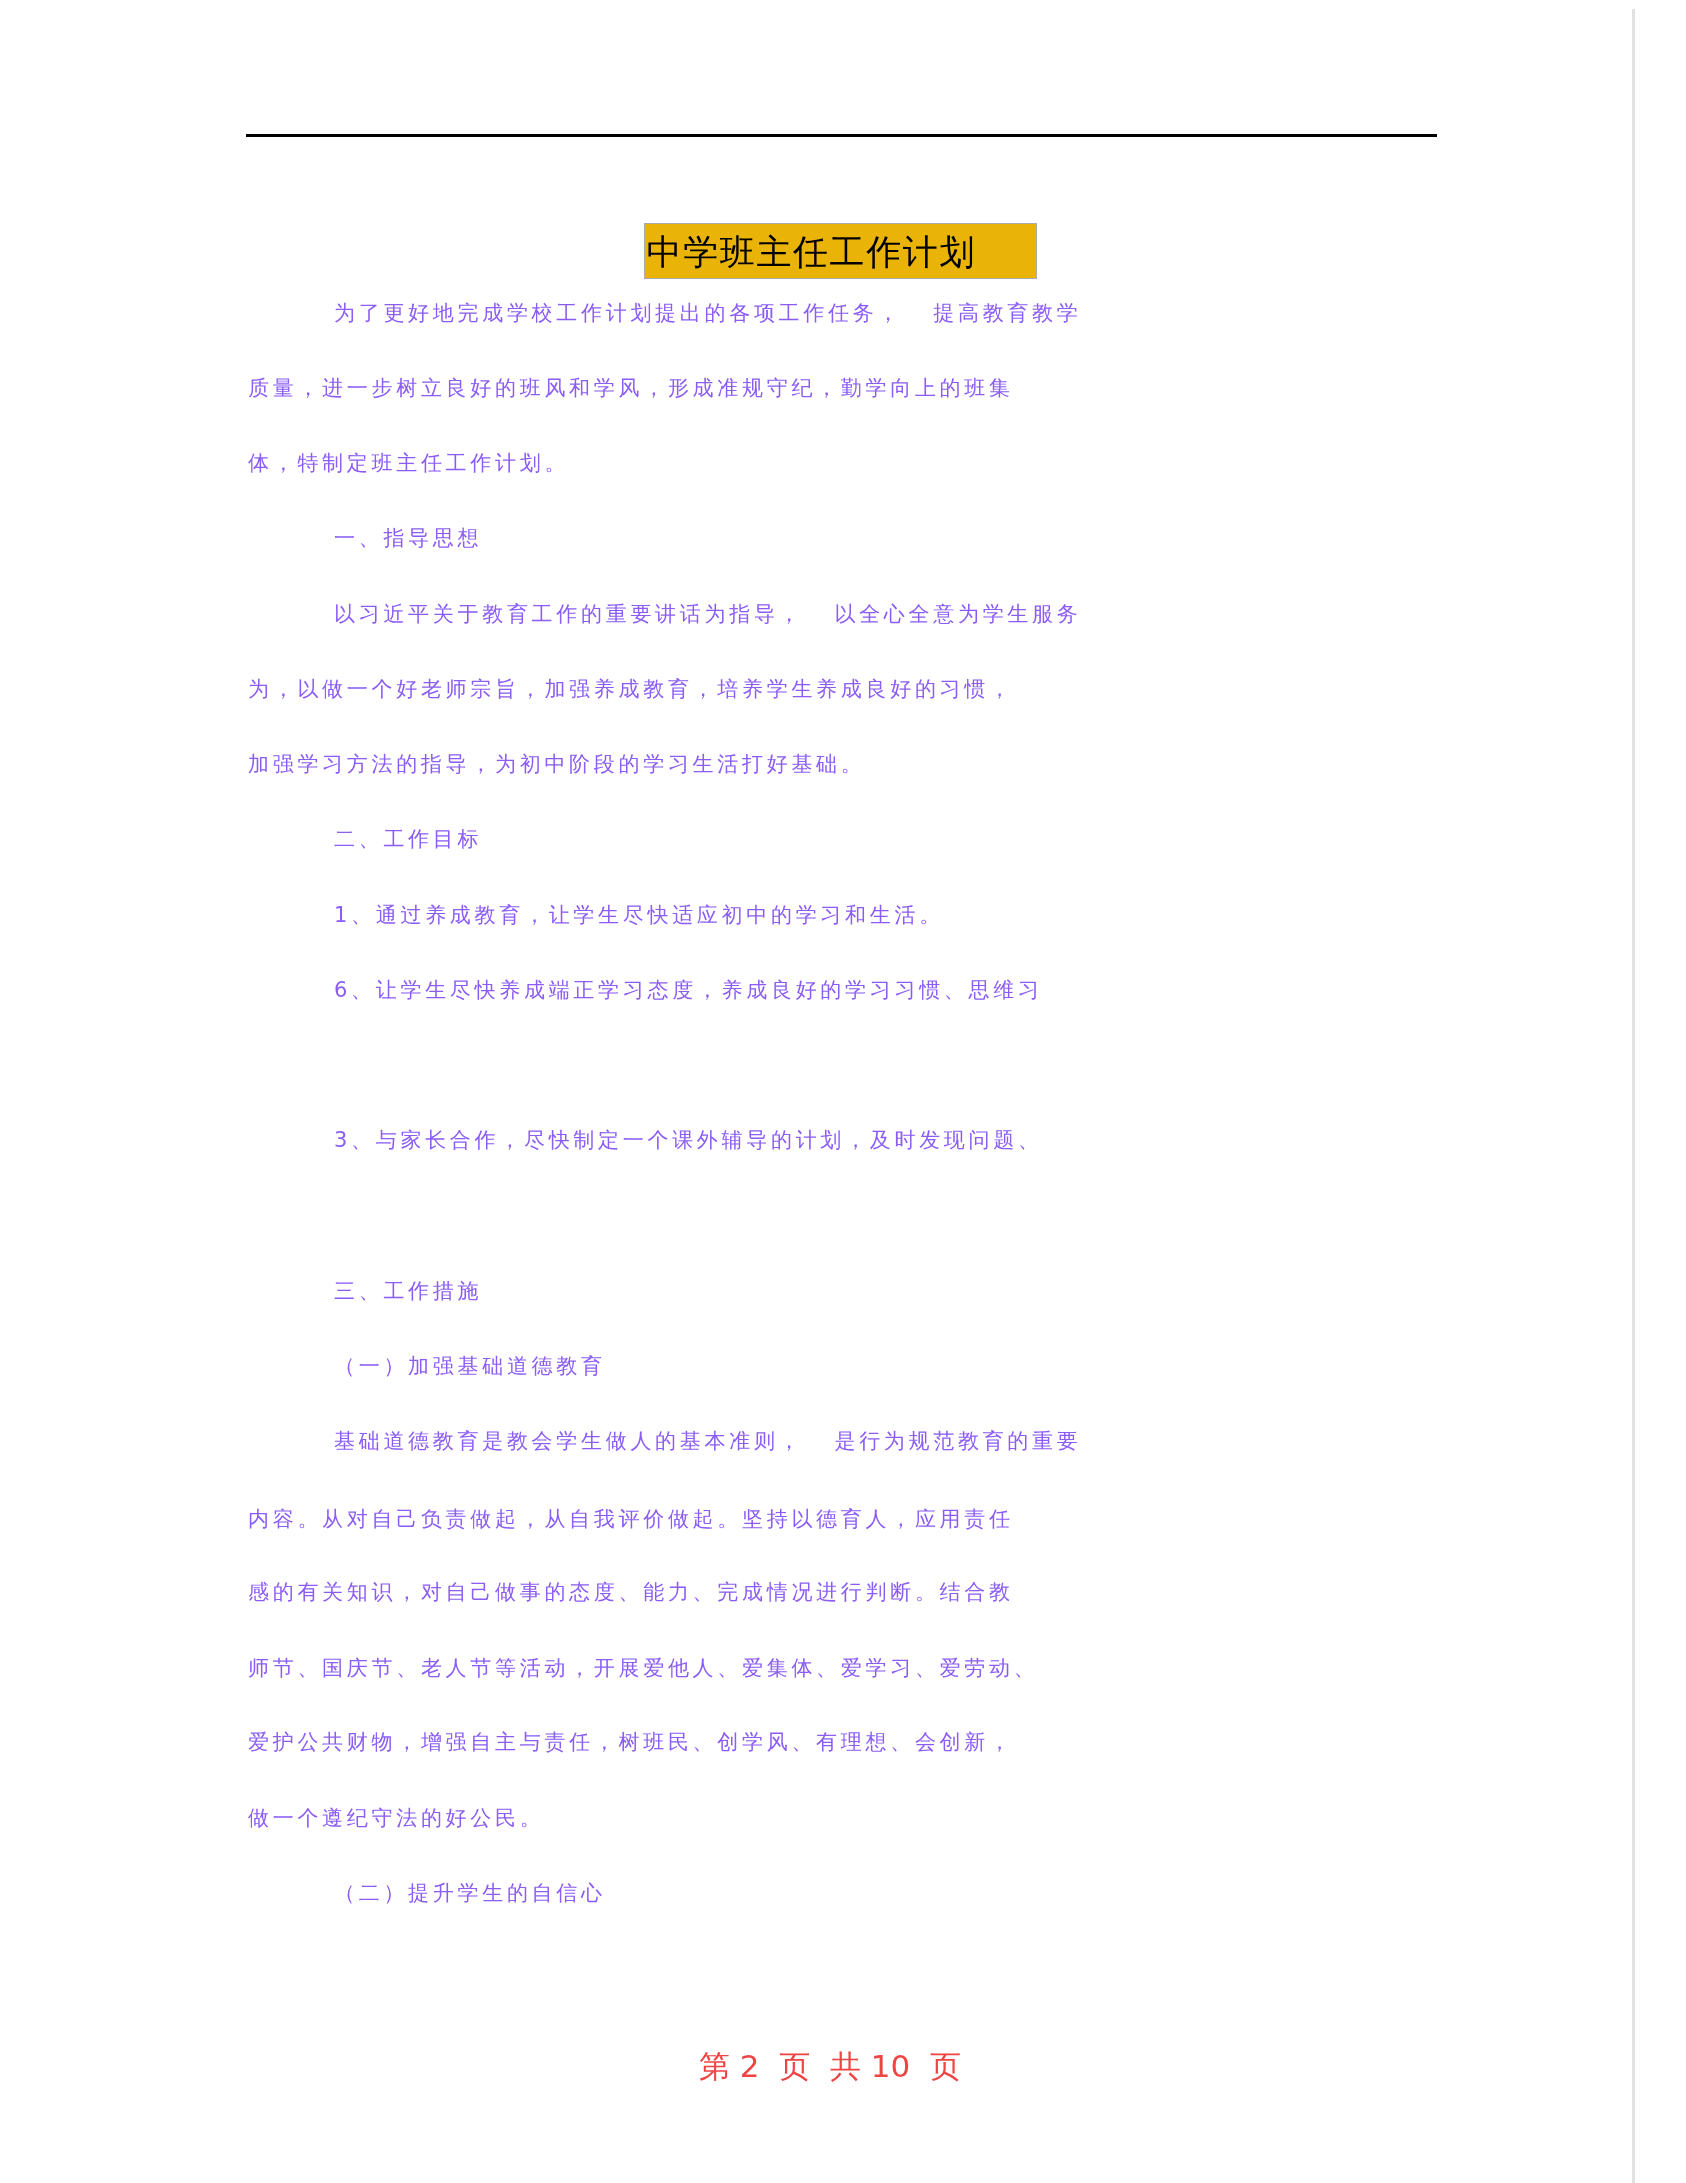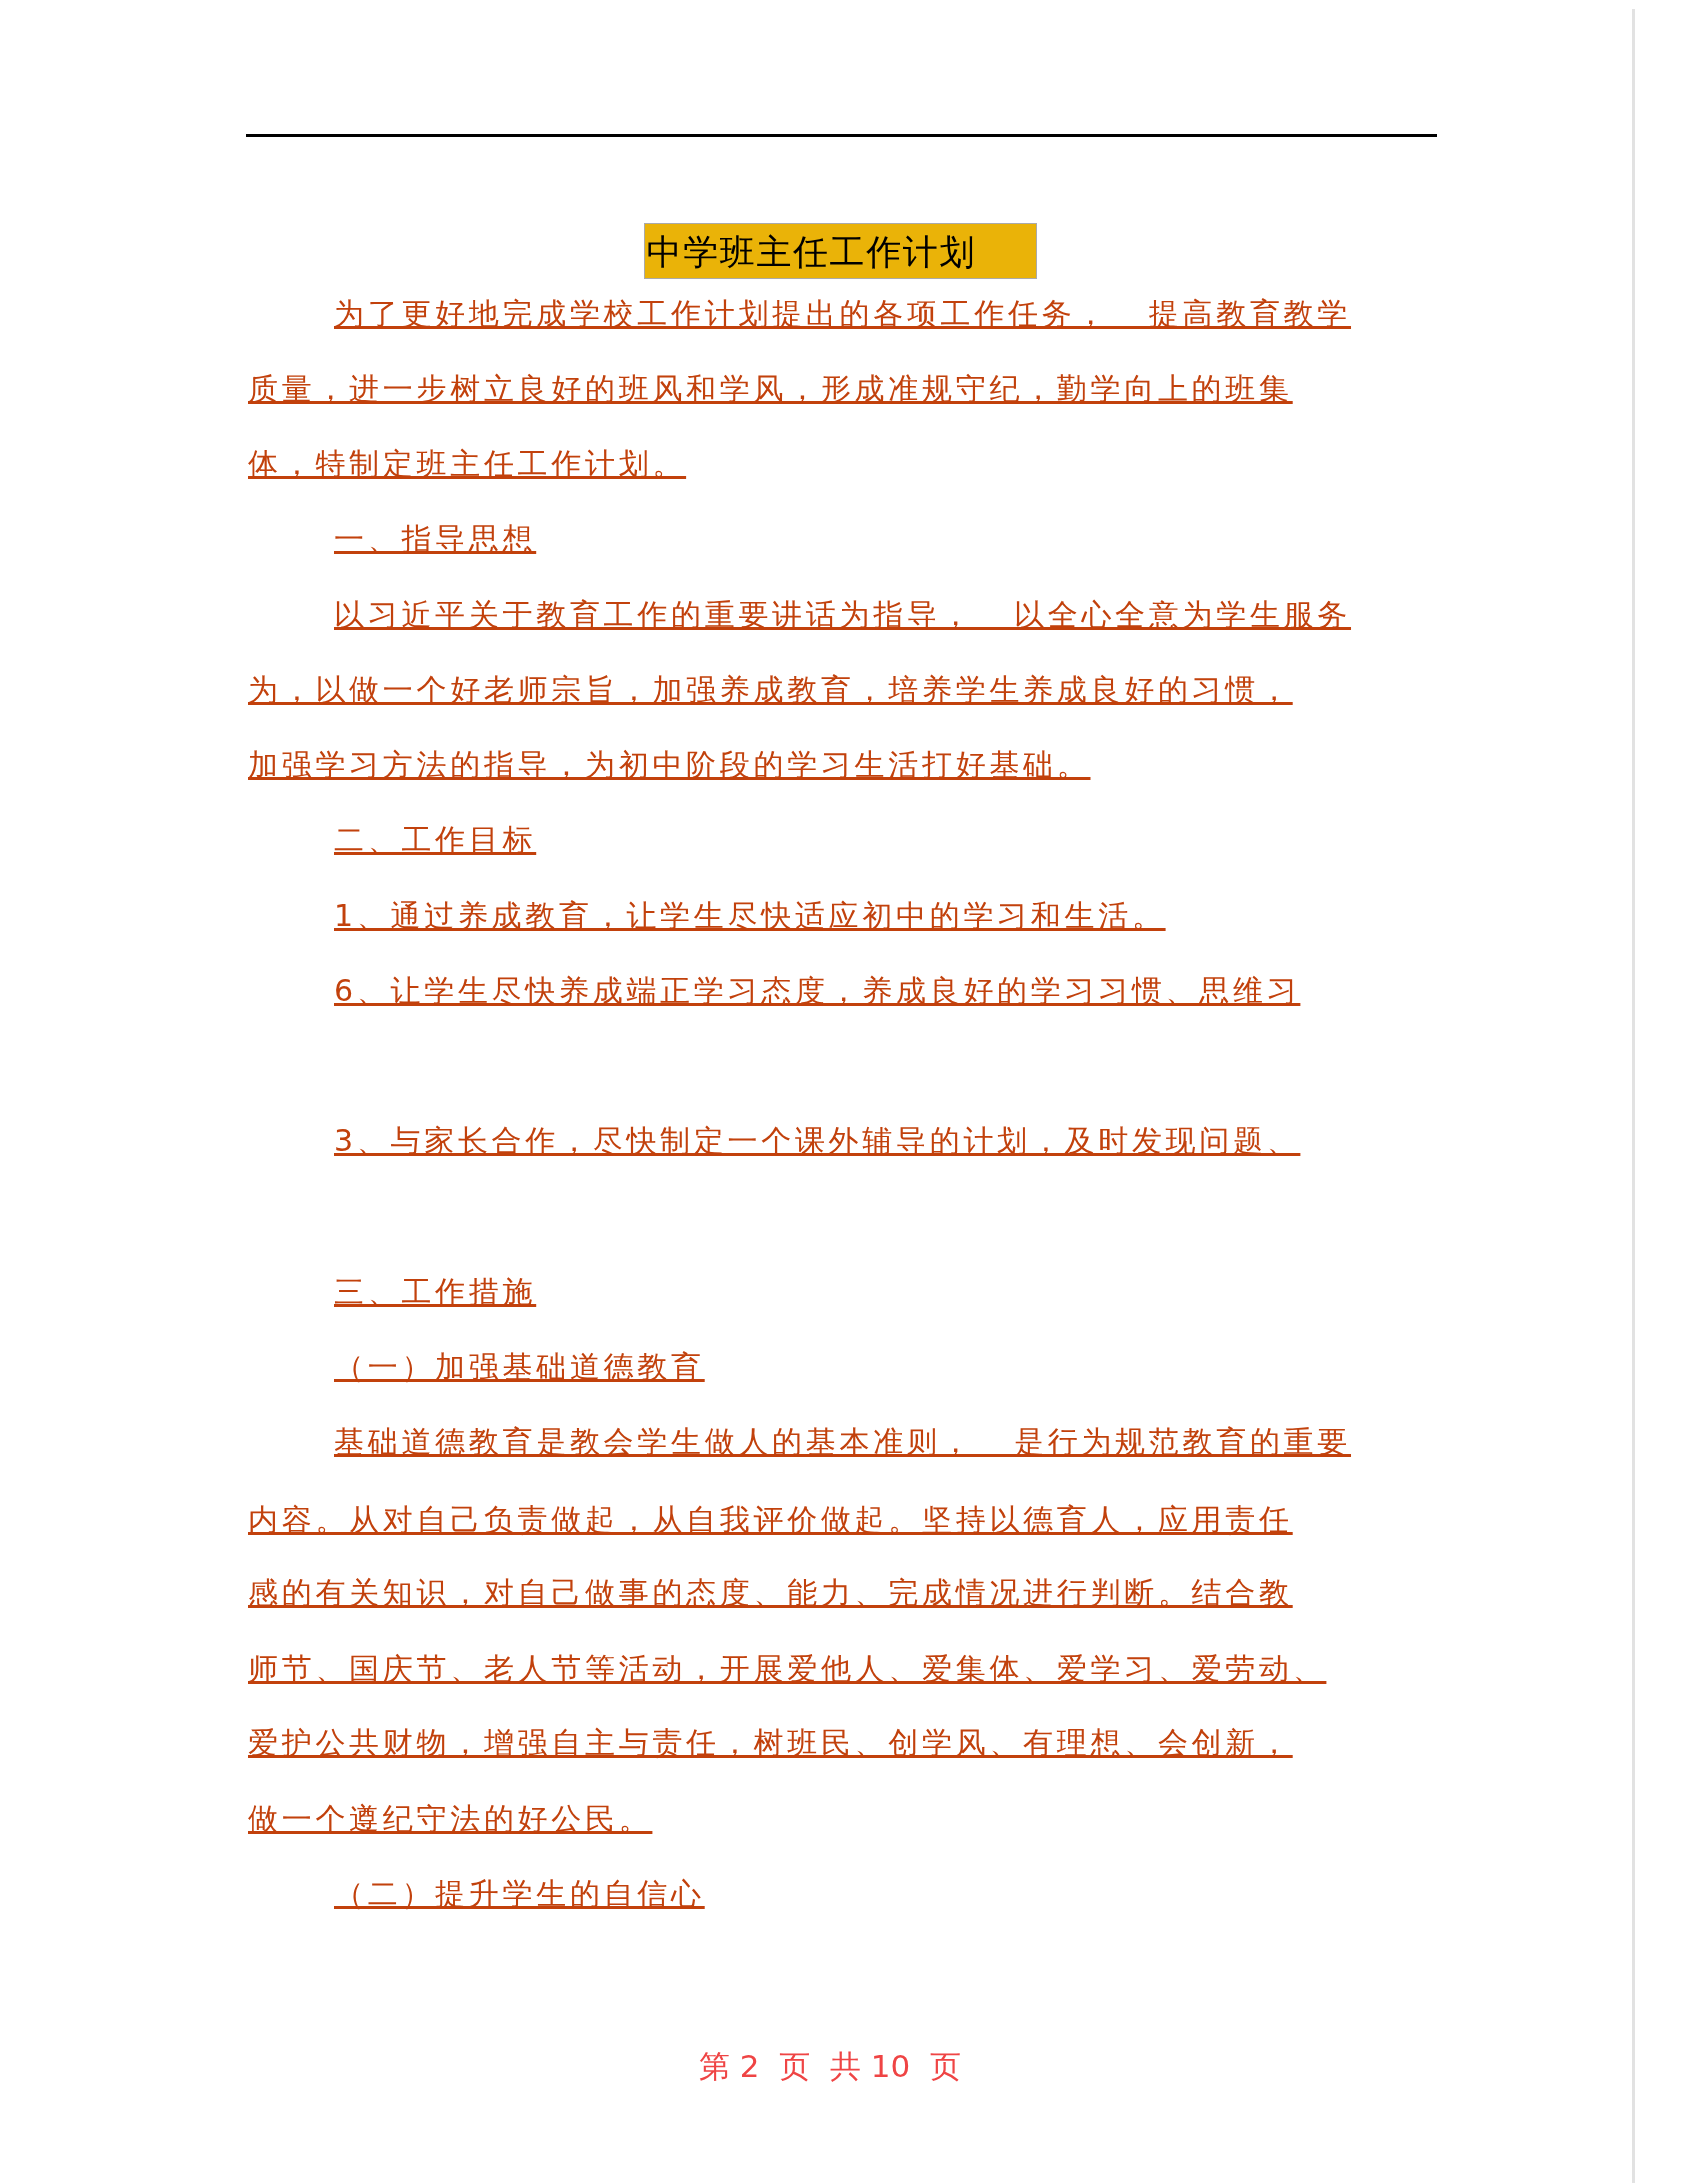--- a/index.html
+++ b/index.html
@@ -5,22 +5,22 @@
   html, body { margin: 0; padding: 0; background: #ffffff; }
   body { width: 1686px; height: 2183px; position: relative; overflow: hidden;
          font-family: "DejaVu Sans", "Liberation Sans", sans-serif; color: #000; }
   .page { position: absolute; left: 0; top: 0; width: 1686px; height: 2183px; background: #fff; }
   .edge-line { position: absolute; left: 1632px; top: 9px; width: 2.5px; height: 2174px; background: #e2e2e2; }
   .header-rule { position: absolute; left: 246px; top: 134px; width: 1191px; height: 2.5px; background: #000; }
   .title-box { position: absolute; left: 644px; top: 202px; width: 393px; height: 56px;
                background: #eab308; border: 0.8px solid #aaaaaa; box-sizing: border-box; margin-top: 21px; }
   .title-text { position: absolute; left: 1.6px; top: 6.6px; font-size: 35px; line-height: 43px;
                 letter-spacing: 1.6px; white-space: pre; color: #000; }
-  .line { position: absolute; font-size: 30px; line-height: 39px; white-space: pre;
-          letter-spacing: 3.7px; color: #c2410c; text-decoration: underline; }
+  .line { position: absolute; font-size: 21px; line-height: 39px; white-space: pre;
+          letter-spacing: 3.7px; color: #8b5cf6; }
   .indent { left: 334px; }
   .flush { left: 248px; }
   .footer { position: absolute; left: 699px; top: 2048px; font-size: 31px; line-height: 36px;
             white-space: pre; color: #ef4444; }
 </style>
 </head>
 <body>
 
 <div class="page">
   <div class="edge-line"></div>

